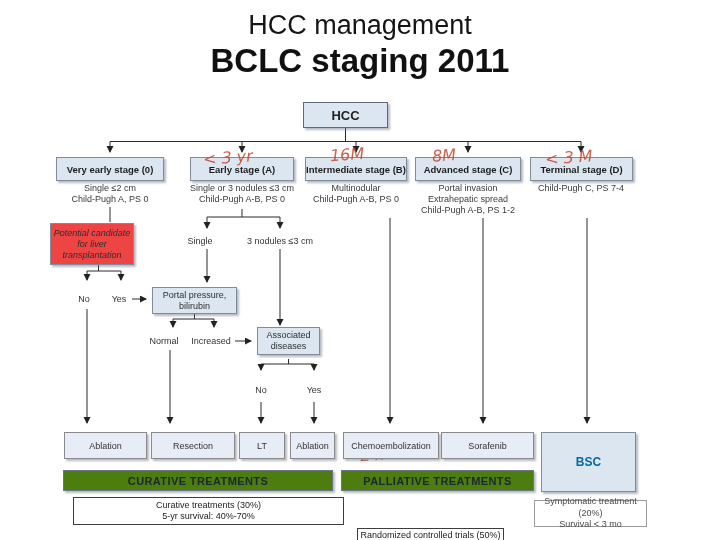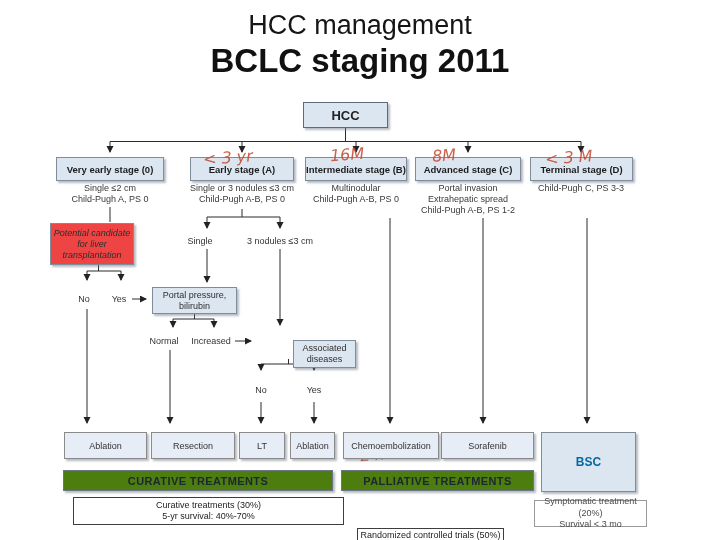--- a/index.html
+++ b/index.html
@@ -108,21 +108,21 @@
   <div class="sub" style="left:276px;top:183px;width:160px;">
     <div>Multinodular</div>
     <div>Child-Pugh A-B, PS 0</div>
   </div>
   <div class="sub" style="left:388px;top:183px;width:160px;">
     <div>Portal invasion</div>
     <div>Extrahepatic spread</div>
     <div>Child-Pugh A-B, PS 1-2</div>
   </div>
   <div class="sub" style="left:501px;top:183px;width:160px;">
-    <div>Child-Pugh C, PS 3-3</div>
+    <div>Child-Pugh C, PS 7-4</div>
   </div>
 
   <div class="annot" style="left:203px;top:148px;">&lt; 3 yr</div>
   <div class="annot" style="left:330px;top:145px;">16M</div>
   <div class="annot" style="left:432px;top:146px;">8M</div>
   <div class="annot" style="left:545px;top:148px;">&lt; 3 M</div>
   <div class="annot" style="left:360px;top:445px;">24M</div>
 
   <div class="box node" style="left:50px;top:223px;width:84px;height:42px;background:#ef4444;font-style:italic;">
     <div>Potential candidate</div>
@@ -135,21 +135,21 @@
   <div class="lbl" style="left:170px;top:236px;width:60px;">Single</div>
   <div class="lbl" style="left:230px;top:236px;width:100px;">3 nodules ≤3 cm</div>
 
   <div class="box node" style="left:152px;top:287px;width:85px;height:27px;">
     <div>Portal pressure,</div>
     <div>bilirubin</div>
   </div>
   <div class="lbl" style="left:139px;top:336px;width:50px;">Normal</div>
   <div class="lbl" style="left:181px;top:336px;width:60px;">Increased</div>
 
-  <div class="box node" style="left:257px;top:340px;width:63px;height:28px;margin-left:36px;">
+  <div class="box node" style="left:257px;top:327px;width:63px;height:28px;">
     <div>Associated</div>
     <div>diseases</div>
   </div>
   <div class="lbl" style="left:241px;top:385px;width:40px;">No</div>
   <div class="lbl" style="left:294px;top:385px;width:40px;">Yes</div>
 
   <div class="box treat" style="left:64px;width:83px;">Ablation</div>
   <div class="box treat" style="left:151px;width:84px;">Resection</div>
   <div class="box treat" style="left:239px;width:46px;">LT</div>
   <div class="box treat" style="left:290px;width:45px;">Ablation</div>

